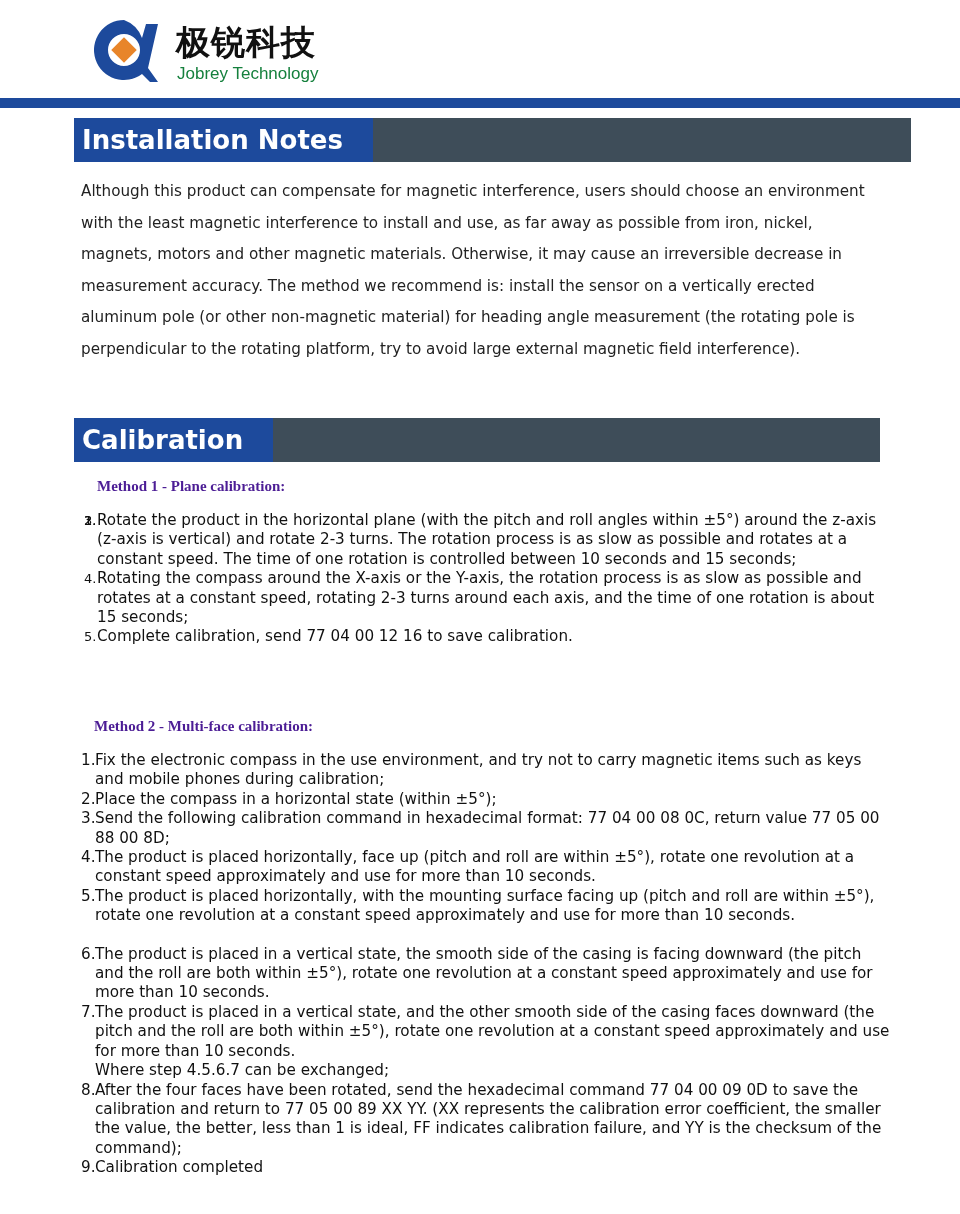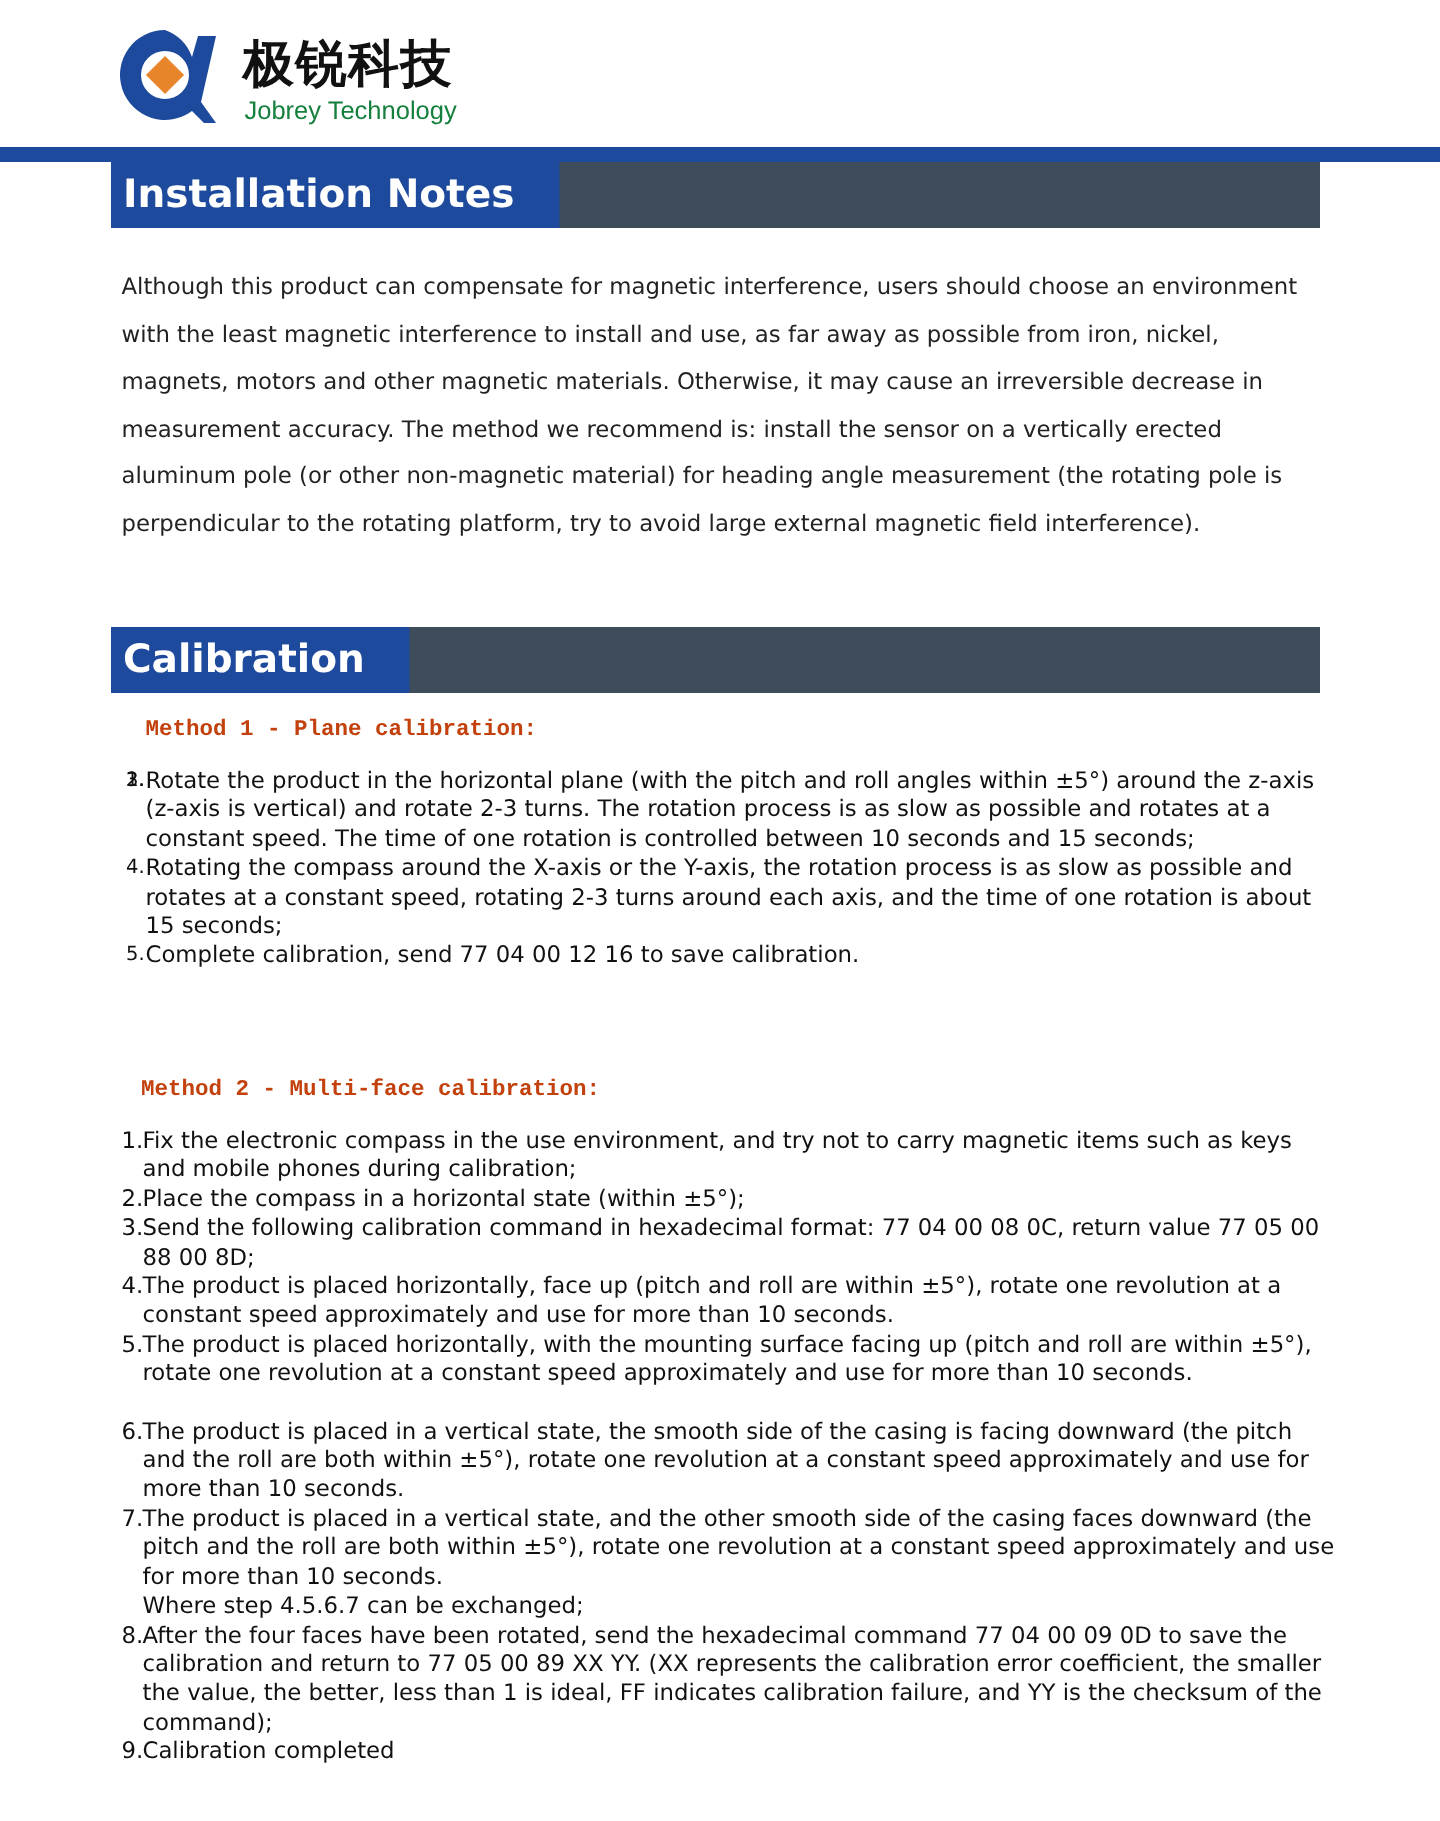--- a/index.html
+++ b/index.html
@@ -1,25 +1,25 @@
 <!DOCTYPE html>
 <html><head>
 <meta charset="utf-8">
 <style>
   html, body { margin:0; padding:0; background:#ffffff; }
   body { width:960px; height:1214px; position:relative; overflow:hidden; font-family:"DejaVu Sans", sans-serif; color:#1a1a1a; }
-  .logo { position:absolute; left:76px; top:14px; width:230px; height:72px;text-align:center; }
+  .logo { position:absolute; left:90px; top:14px; width:230px; height:72px;text-align:center; }
   .logo-mark { position:absolute; left:0; top:2px; width:68px; height:68px; }
   .logo-cn { position:absolute; left:86px; top:6px; font-size:34px; font-weight:bold; color:#111; letter-spacing:1px; font-family:"DejaVu Sans", sans-serif; }
   .logo-en { position:absolute; left:87px; top:50px; font-size:17px; color:#15803d; font-family:"Liberation Sans", sans-serif; }
   .topbar { position:absolute; left:0; top:98px; width:960px; height:10px; background:#1d4a9c; }
   .section-head { position:absolute; left:74px; width:806px; height:44px; background:#3e4d59; }
   .section-head .label { position:absolute; left:0; top:0; height:44px; background:#1d4a9c; color:#fff; font-weight:bold; font-size:26px; line-height:44px; padding:0 30px 0 8px; font-family:"DejaVu Sans", sans-serif; }
   .para { position:absolute; left:81px; top:176px; width:800px; font-size:15.2px; line-height:31.5px; color:#222; font-family:"DejaVu Sans", sans-serif; }
-  .method-title { position:absolute; font-size:15px; font-weight:bold; color:#c2410c; font-family:Liberation Mono, monospace; }
+  .method-title { position:absolute; font-size:15px; font-weight:bold; color:#4c1d95; font-family:Liberation Serif, serif; }
   ol.steps { position:absolute; margin:0; padding:0; list-style:none; font-size:15.2px; line-height:19.4px; color:#111; font-family:"DejaVu Sans", sans-serif; }
   ol.steps li { position:relative; }
   .m1 { left:84px; top:511px; width:810px; }
   .m1 li { padding-left:13px; }
   .m1 .num { position:absolute; left:0; font-size:13px; }
   .m2 { left:81px; top:751px; width:810px; font-family:"Liberation Sans", sans-serif; font-size:15.6px; }
   .m2 li { padding-left:14px; }
   .m2 .num { position:absolute; left:0; }
   .gap { height:19px; }
 </style>
@@ -30,21 +30,21 @@
   <svg class="logo-mark" viewBox="0 0 68 68">
     <path d="M34 4 A30 30 0 1 0 52 58 L60 66 L68 66 L58 52 L68 8 L56 8 L52 22 A30 30 0 0 0 34 4 Z M34 18 A16 16 0 1 1 34 50 A16 16 0 1 1 34 18 Z" fill="#1d4a9c" fill-rule="evenodd"></path>
     <rect x="25" y="25" width="18" height="18" fill="#e8852a" transform="rotate(45 34 34)"></rect>
   </svg>
   <div class="logo-cn">极锐科技</div>
   <div class="logo-en">Jobrey Technology</div>
 </div>
 
 <div class="topbar"></div>
 
-<div class="section-head" style="top:108px;">
+<div class="section-head" style="top:118px;padding-left:31px;">
   <div class="label">Installation Notes</div>
 </div>
 
 <div class="para">Although this product can compensate for magnetic interference, users should choose an environment with the least magnetic interference to install and use, as far away as possible from iron, nickel, magnets, motors and other magnetic materials. Otherwise, it may cause an irreversible decrease in measurement accuracy. The method we recommend is: install the sensor on a vertically erected aluminum pole (or other non-magnetic material) for heading angle measurement (the rotating pole is perpendicular to the rotating platform, try to avoid large external magnetic field interference).</div>
 
 <div class="section-head" style="top:418px;">
   <div class="label">Calibration</div>
 </div>
 
 <div class="method-title" style="left:97px; top:478px;">Method 1 - Plane calibration:</div>

